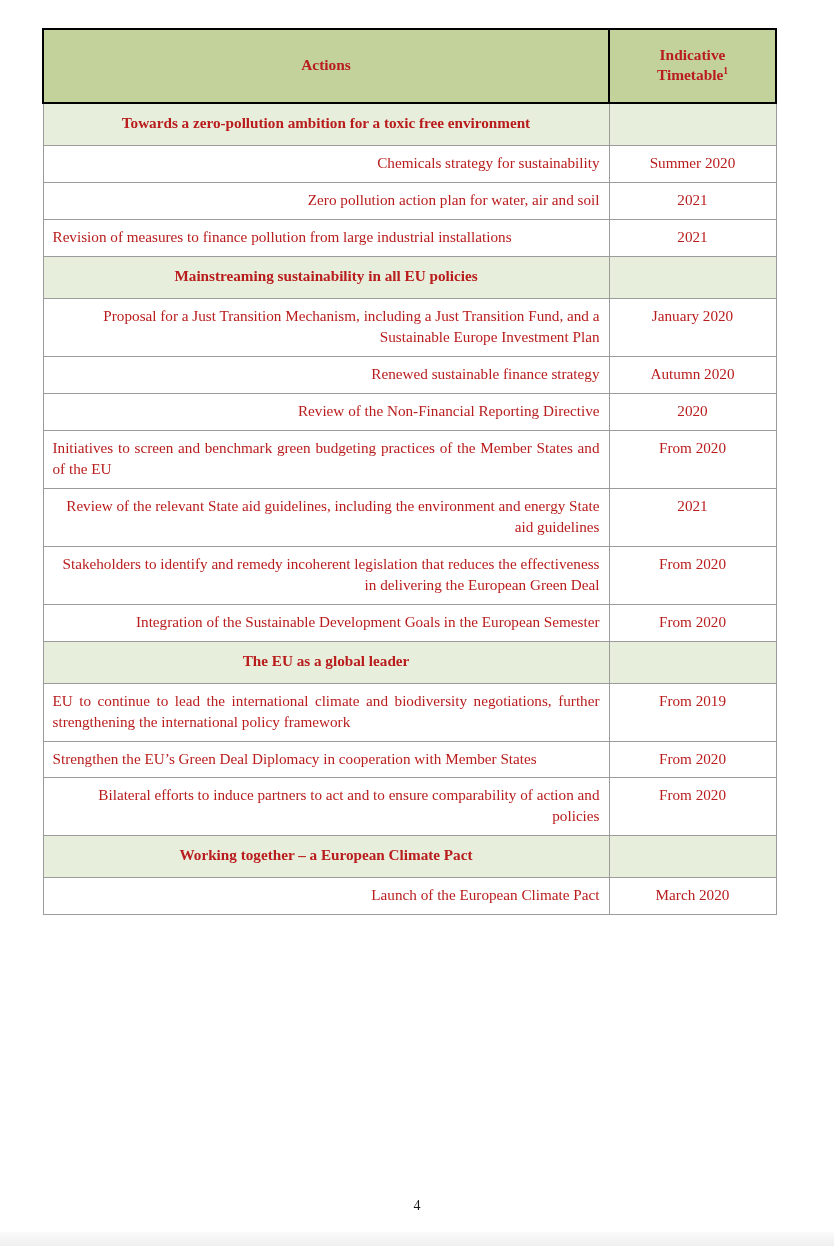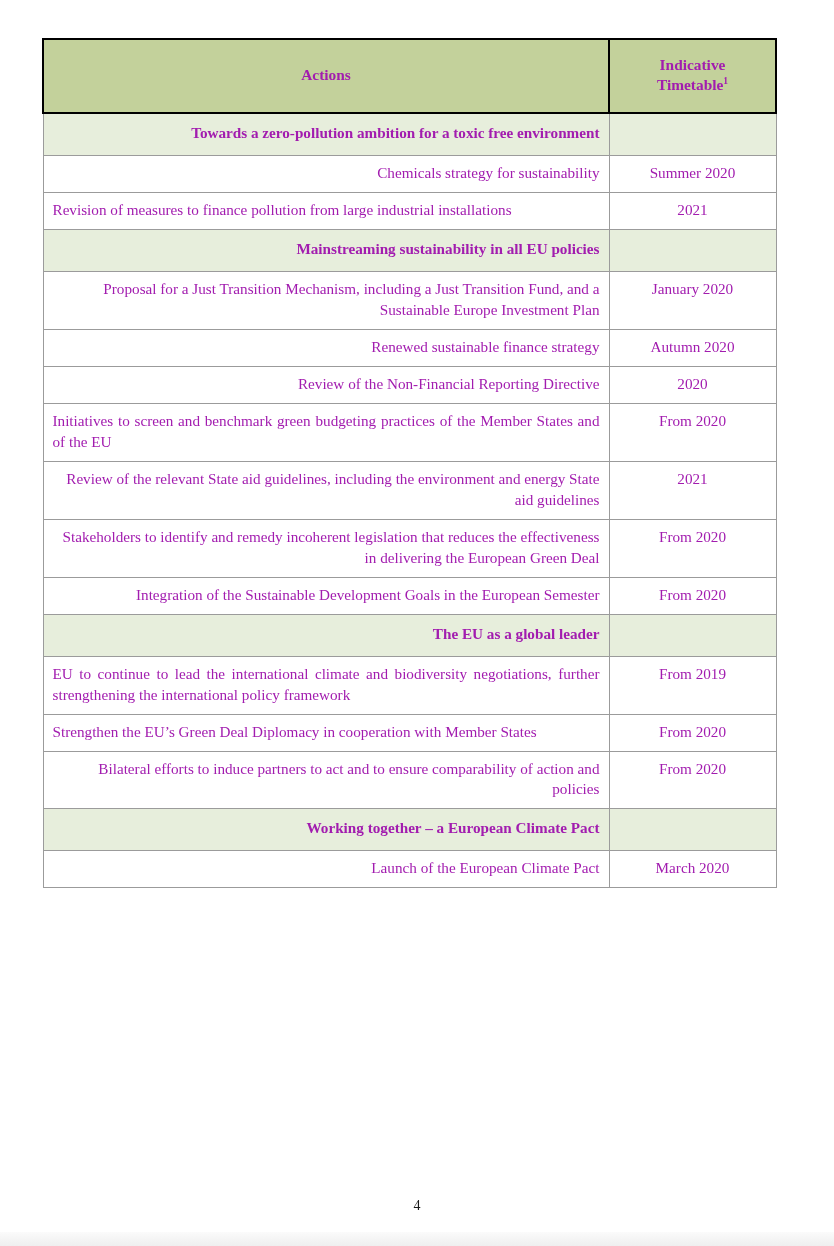--- a/index.html
+++ b/index.html
@@ -25,26 +25,26 @@
     position: absolute;
     left: 0;
     top: 1232px;
     width: 834px;
     height: 14px;
     background: linear-gradient(to bottom, #fbfbfb 0%, #f4f4f4 55%, #efefef 100%);
   }
   table.annex {
     position: absolute;
     left: 42px;
-    top: 38px;
+    top: 28px;
     width: 733px;
     border-collapse: collapse;
     table-layout: fixed;
     font-size: 15.2px;
-    color: #a21caf;
+    color: #b91c1c;
   }
   table.annex col.c-action { width: 566px; }
   table.annex col.c-time   { width: 167px; }
 
   
   thead th {
     background: #c3d19b;
     border: 2.5px solid #000000;
     font-weight: bold;
     text-align: center;
@@ -82,21 +82,21 @@
   }
 
   
   tr.section td {
     background: #e7eedc;
     font-weight: bold;
     padding-top: 9px;
     padding-bottom: 10px;
   }
   tr.section td.action {
-    text-align: right;
+    text-align: center;
     margin-left: 40px;
   }
   tr.sec td { height: 22px; }
 
   
   .page-number {
     position: absolute;
     left: 0;
     top: 1198px;
     width: 834px;
@@ -128,20 +128,24 @@
     <tbody id="table-body">
         <tr class="section sec">
           <td class="action">Towards a zero-pollution ambition for a toxic free environment</td>
           <td class="time"></td>
         </tr>
         <tr class="">
           <td class="action">Chemicals strategy for sustainability</td>
           <td class="time">Summer 2020</td>
         </tr>
         <tr class="">
+          <td class="action">Zero pollution action plan for water, air and soil</td>
+          <td class="time">2021</td>
+        </tr>
+        <tr class="">
           <td class="action just">Revision of measures to finance pollution from large industrial installations</td>
           <td class="time">2021</td>
         </tr>
         <tr class="section sec">
           <td class="action">Mainstreaming sustainability in all EU policies</td>
           <td class="time"></td>
         </tr>
         <tr class="">
           <td class="action">Proposal for a Just Transition Mechanism, including a Just Transition Fund, and a Sustainable Europe Investment Plan</td>
           <td class="time">January 2020</td>

